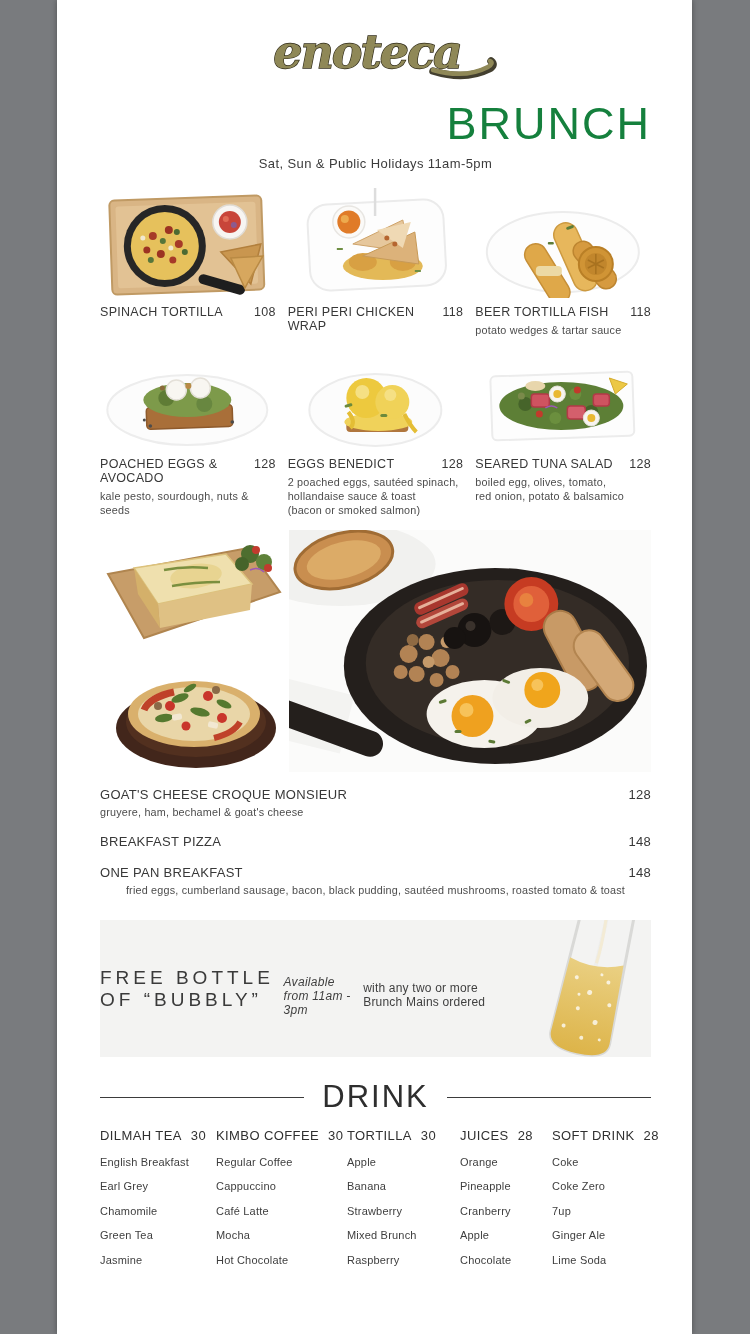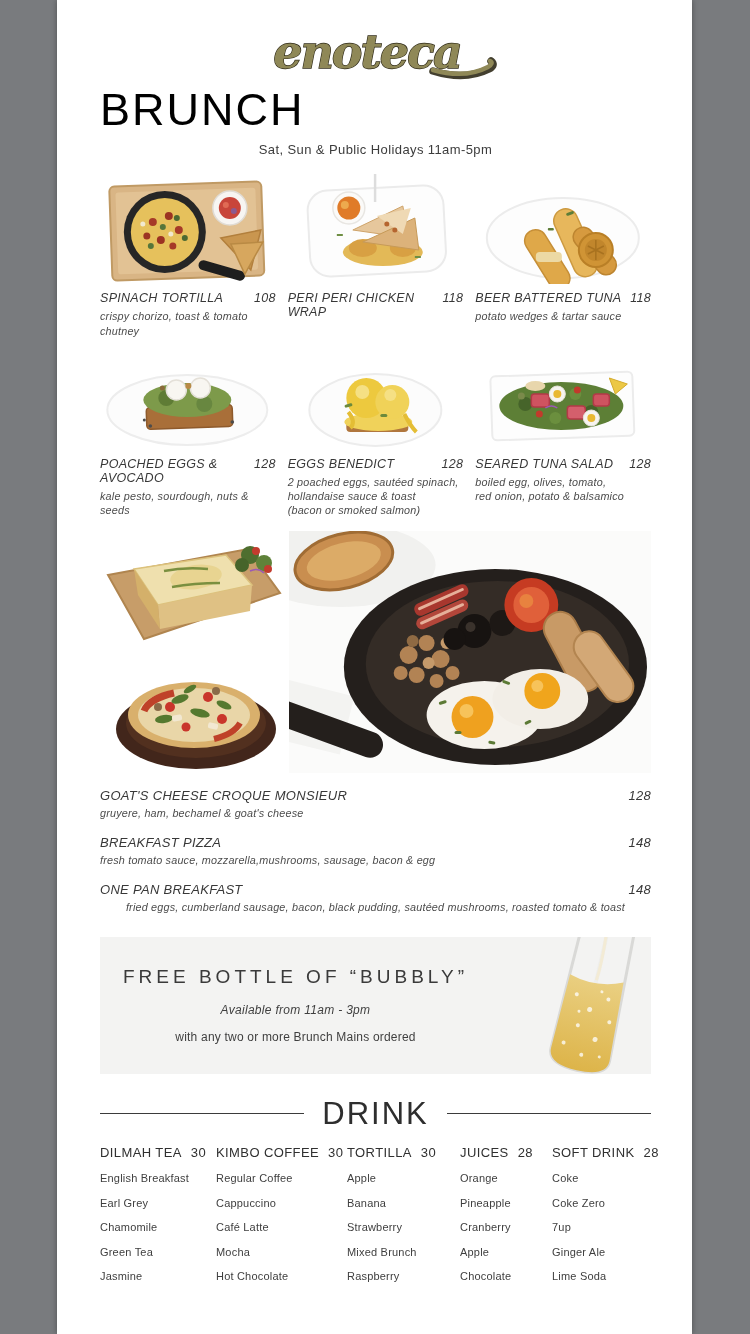--- a/index.html
+++ b/index.html
@@ -14,36 +14,37 @@
     min-height:1334px;
     margin-left:57px;
     background:#ffffff;
     box-shadow:0 0 6px rgba(0,0,0,.35);
     padding:0 41px 20px 43px;
     overflow:hidden;
   }
   
   .logo-row { padding-top:24px; text-align:center; height:86px; }
   .brunch-title {
-    text-align:left;
+    margin-top:14px;
+    text-align:right;
     font-size:45px;
     font-weight:400;
     letter-spacing:2px;
-    color:#000000;
+    color:#15803d;
     line-height:1.05;
   }
   .subtitle {
     margin-top:9px;
     text-align:center;
     font-size:13px;
     letter-spacing:.4px;
     color:#3c3c3c;
   }
   
-  .grid3 { display:grid; grid-template-columns:1fr 1fr 1fr; column-gap:12px;font-style:italic; }
+  .grid3 { display:grid; grid-template-columns:1fr 1fr 1fr; column-gap:12px; }
   .grid-row1 { margin-top:15px; }
   .grid-row2 { margin-top:22px; }
   .photo { width:100%; overflow:hidden; }
   .photo svg { display:block; width:100%; height:100%; }
   .ph-tall { height:112px; }
   .ph-short { height:90px; }
   .name-row {
     margin-top:7px;
     display:flex;
     justify-content:space-between;
@@ -66,21 +67,21 @@
     margin-top:13px;
     display:grid;
     grid-template-columns:184px 1fr;
     column-gap:5px;
     height:242px;
   }
   .collage-left { display:flex; flex-direction:column; gap:6px; }
   .collage-left .photo { height:118px; }
   .collage-right .photo { height:242px; }
   
-  .mains { margin-top:15px;font-style:italic; }
+  .mains { margin-top:15px; }
   .main-item { margin-bottom:16px; }
   .main-item:last-child { margin-bottom:0;text-align:center; }
   .main-name-row {
     display:flex;
     justify-content:space-between;
     align-items:baseline;
     font-size:13px;
     letter-spacing:.3px;
     color:#383838;
   }
@@ -95,21 +96,21 @@
     margin-top:24px;
     height:137px;
     background:#f3f3f2;
     position:relative;
     overflow:hidden;
   }
   .banner-text {
     position:absolute;
     left:0; top:0; bottom:0; right:160px;
     display:flex;
-    flex-direction:column;
+    flex-direction:row;
     align-items:center;
     justify-content:center;
   }
   .banner-title {
     font-size:19px;
     letter-spacing:4px;
     color:#3a3a3a;
   }
   .banner-sub1 {
     margin-top:15px;
@@ -208,21 +209,20 @@
           <circle cx="123" cy="33" r="3" fill="#e06a55"></circle>
             <circle cx="131" cy="39" r="3" fill="#8c5a8f"></circle>
           <polygon points="118,66 158,58 148,98" fill="#c9964f" stroke="#b27f3c" stroke-width="1.5"></polygon>
           <polygon points="128,72 160,70 142,102" fill="#d7a75e" stroke="#b98a44" stroke-width="1.5"></polygon>
         </svg>
       </div>
       <div class="name-row">
         <span class="item-name">SPINACH TORTILLA</span>
         <span class="item-price">108</span>
       </div>
-      <div class="item-desc">crispy chorizo, toast &amp; tomato chutney</div>
     </div>
 
     <div class="grid-cell">
       <div class="photo ph-tall">
         <svg viewBox="0 0 170 112">
           <g transform="rotate(-3 85 60)">
             <rect x="18" y="16" width="136" height="86" rx="20" fill="#fdfdfd" stroke="#ebebeb" stroke-width="2"></rect>
           </g>
           <rect x="83" y="2" width="2.5" height="28" fill="#dddddd"></rect>
           <circle cx="58" cy="36" r="16" fill="#fbfaf8" stroke="#e8e6e2" stroke-width="1.5"></circle>
@@ -261,21 +261,21 @@
             </g>
           <rect x="58" y="80" width="26" height="10" rx="4" fill="#ecd9a4"></rect>
           <circle cx="118" cy="78" r="17" fill="#d09435" stroke="#b97f26" stroke-width="2"></circle>
           <circle cx="118" cy="78" r="11" fill="#c1862c"></circle>
           <path d="M110 74 L126 82 M110 82 L126 74 M118 68 L118 88" stroke="#a8721f" stroke-width="1.5"></path>
           <rect x="88" y="40" width="8" height="3" rx="1.5" fill="#5d7d38" transform="rotate(-20 92 41)"></rect>
           <rect x="70" y="56" width="6" height="2.5" rx="1" fill="#5d7d38"></rect>
         </svg>
       </div>
       <div class="name-row">
-        <span class="item-name">BEER BATTERED TUNA</span>
+        <span class="item-name">BEER TORTILLA FISH</span>
         <span class="item-price">118</span>
       </div>
       <div class="item-desc">potato wedges &amp; tartar sauce</div>
     </div>
   </div>
 
   <div class="grid3 grid-row2">
 
     <div class="grid-cell">
       <div class="photo ph-short">
@@ -475,21 +475,20 @@
         <span>GOAT'S CHEESE CROQUE MONSIEUR</span>
         <span>128</span>
       </div>
       <div class="main-desc">gruyere, ham, bechamel &amp; goat's cheese</div>
     </div>
     <div class="main-item">
       <div class="main-name-row">
         <span>BREAKFAST PIZZA</span>
         <span>148</span>
       </div>
-      <div class="main-desc">fresh tomato sauce, mozzarella,mushrooms, sausage, bacon &amp; egg</div>
     </div>
     <div class="main-item">
       <div class="main-name-row">
         <span>ONE PAN BREAKFAST</span>
         <span>148</span>
       </div>
       <div class="main-desc">fried eggs, cumberland sausage, bacon, black pudding, sautéed mushrooms, roasted tomato &amp; toast</div>
     </div>
   </div>
 

